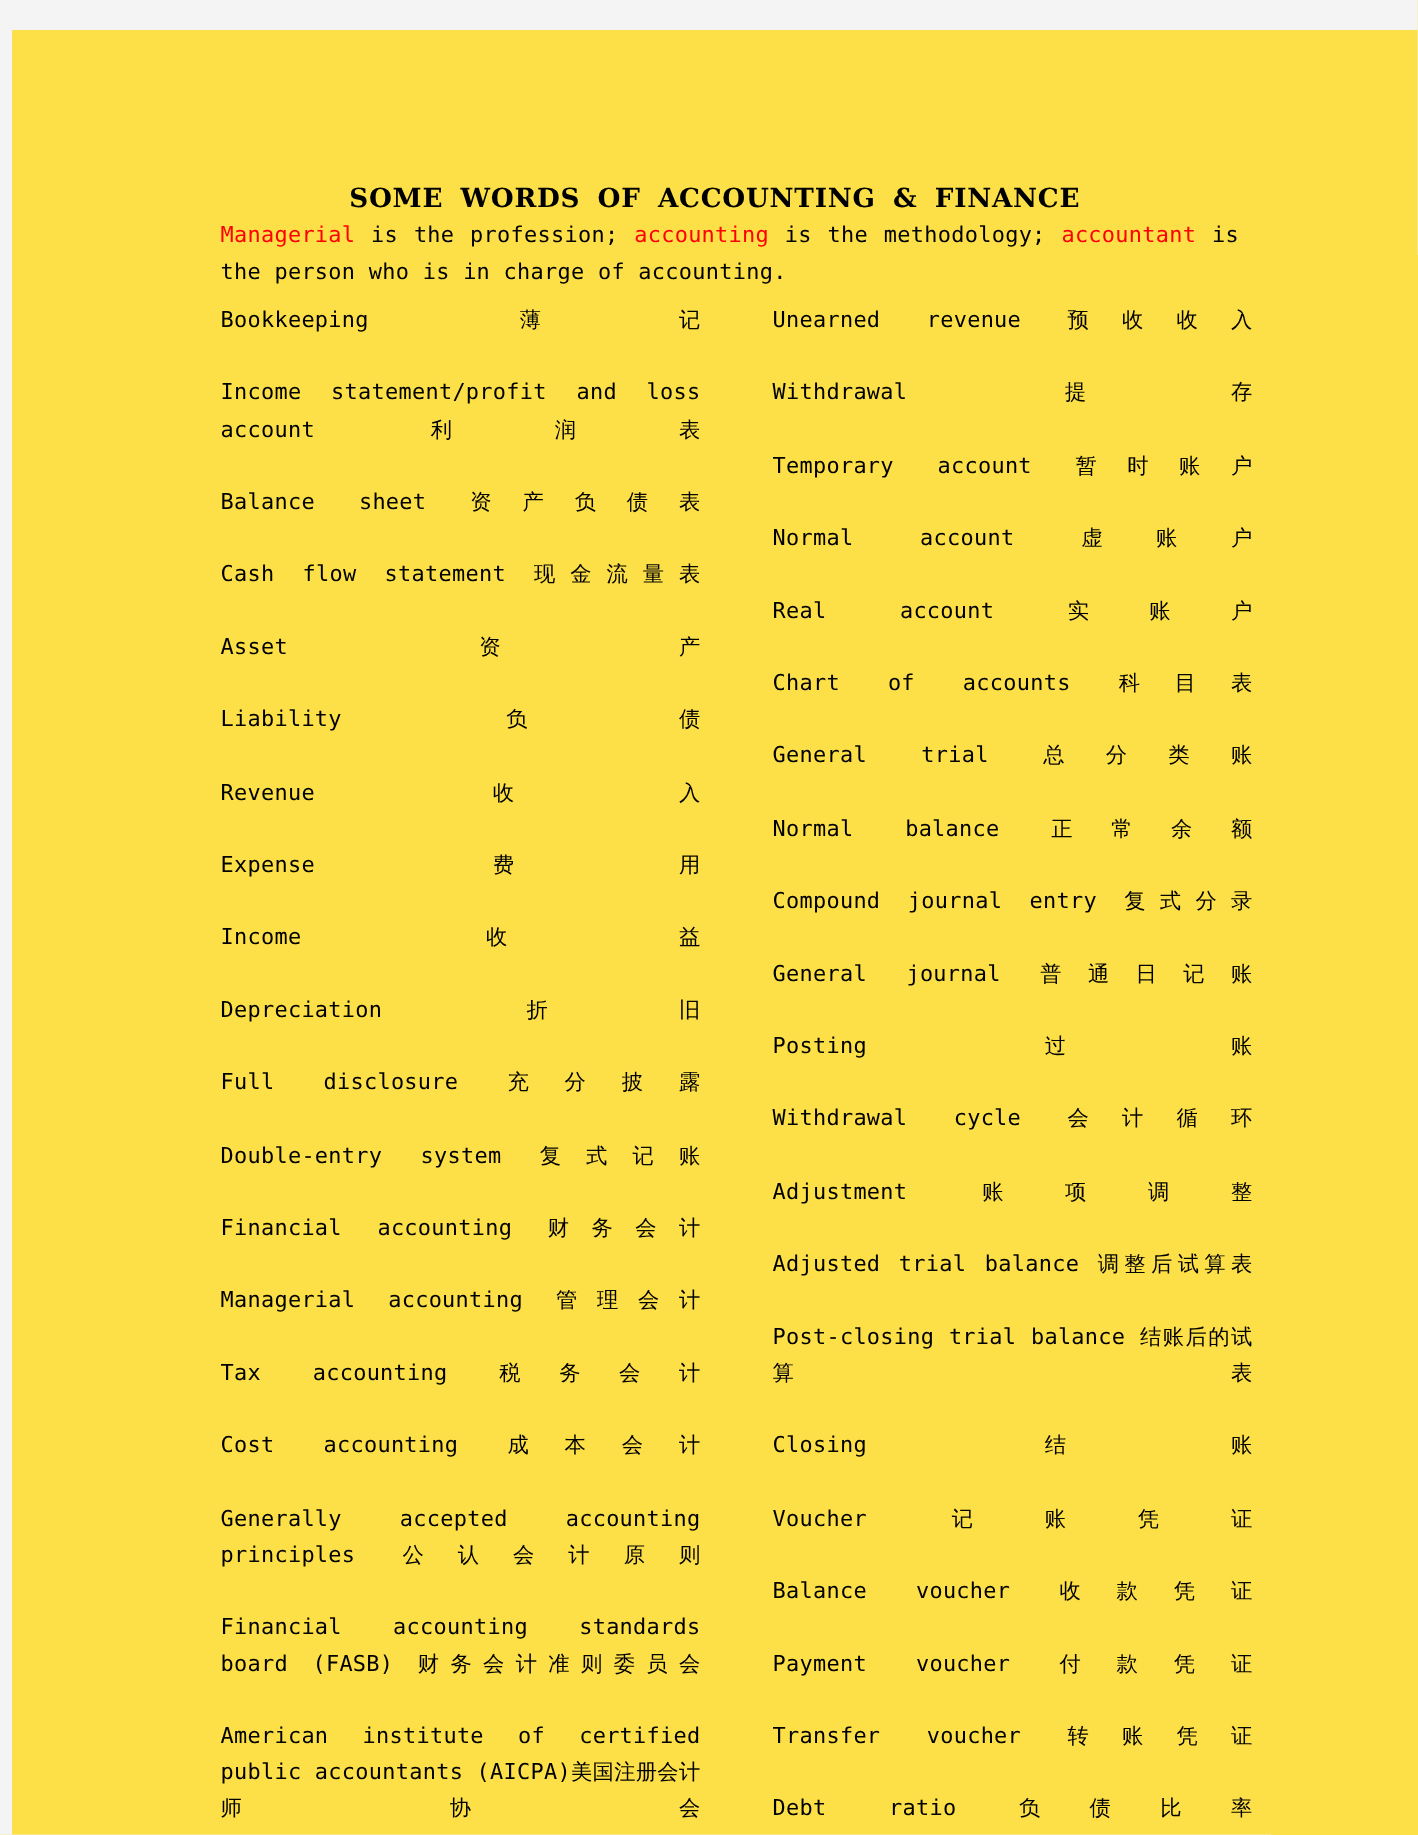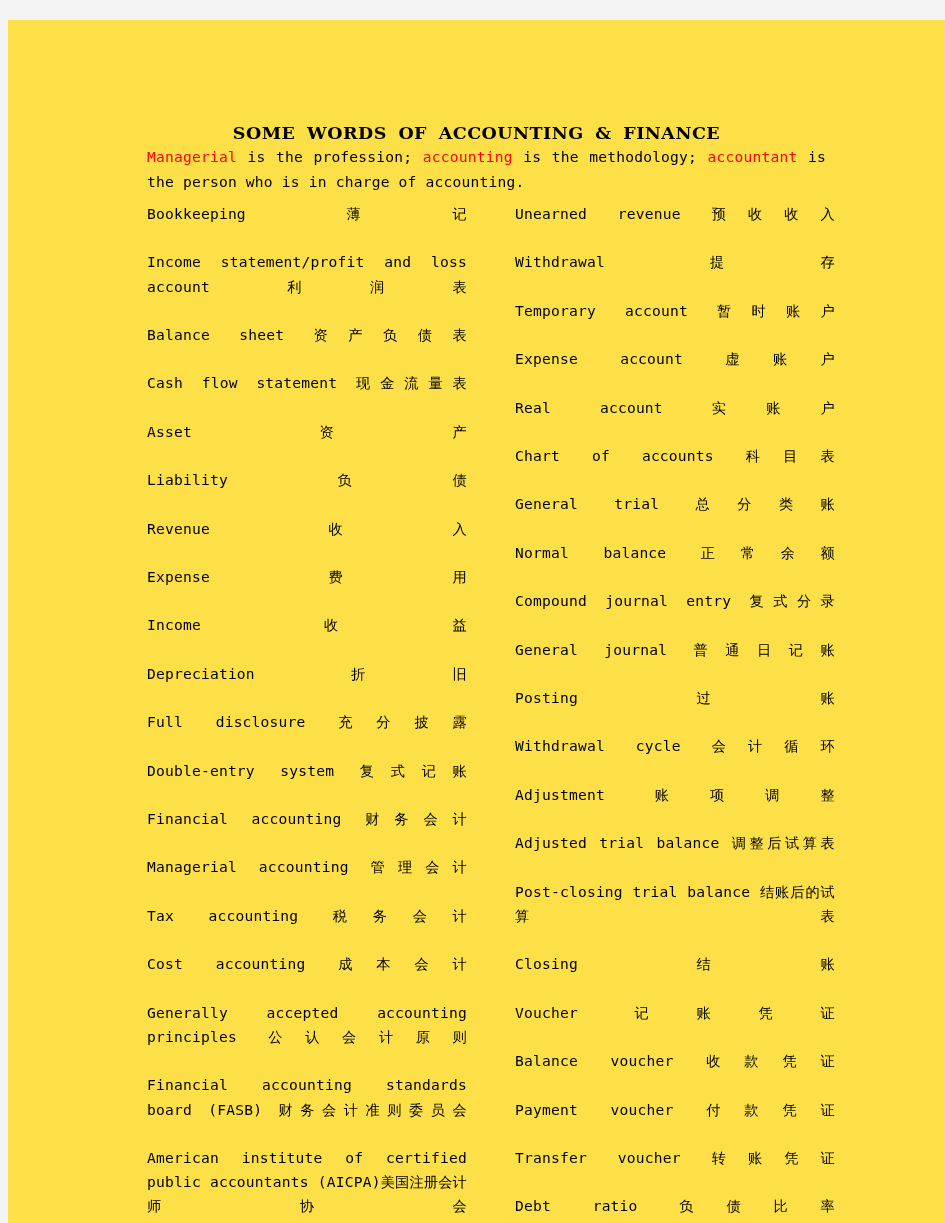--- a/index.html
+++ b/index.html
@@ -108,21 +108,21 @@
         <p class="entry"><span class="en">Tax accounting </span><span class="cn">税务会计</span></p>
         <p class="entry"><span class="en">Cost accounting </span><span class="cn">成本会计</span></p>
         <p class="entry"><span class="en">Generally accepted accounting principles </span><span class="cn">公认会计原则</span></p>
         <p class="entry"><span class="en">Financial accounting standards board (FASB)  </span><span class="cn">财务会计准则委员会</span></p>
         <p class="entry"><span class="en">American institute of certified public accountants (AICPA)</span><span class="cn">美国注册会计师协会</span></p>
       </div>
     <div class="col col-right" id="right-col">
         <p class="entry"><span class="en">Unearned revenue </span><span class="cn">预收收入</span></p>
         <p class="entry"><span class="en">Withdrawal </span><span class="cn">提存</span></p>
         <p class="entry"><span class="en">Temporary account </span><span class="cn">暂时账户</span></p>
-        <p class="entry"><span class="en">Expense account </span><span class="cn">虚账户</span></p>
+        <p class="entry"><span class="en">Normal account </span><span class="cn">虚账户</span></p>
         <p class="entry"><span class="en">Real account </span><span class="cn">实账户</span></p>
         <p class="entry"><span class="en">Chart of accounts </span><span class="cn">科目表</span></p>
         <p class="entry"><span class="en">General trial </span><span class="cn">总分类账</span></p>
         <p class="entry"><span class="en">Normal balance </span><span class="cn">正常余额</span></p>
         <p class="entry"><span class="en">Compound journal entry </span><span class="cn">复式分录</span></p>
         <p class="entry"><span class="en">General journal </span><span class="cn">普通日记账</span></p>
         <p class="entry"><span class="en">Posting </span><span class="cn">过账</span></p>
         <p class="entry"><span class="en">Withdrawal cycle </span><span class="cn">会计循环</span></p>
         <p class="entry"><span class="en">Adjustment  </span><span class="cn">账项调整</span></p>
         <p class="entry"><span class="en">Adjusted trial balance  </span><span class="cn">调整后试算表</span></p>

